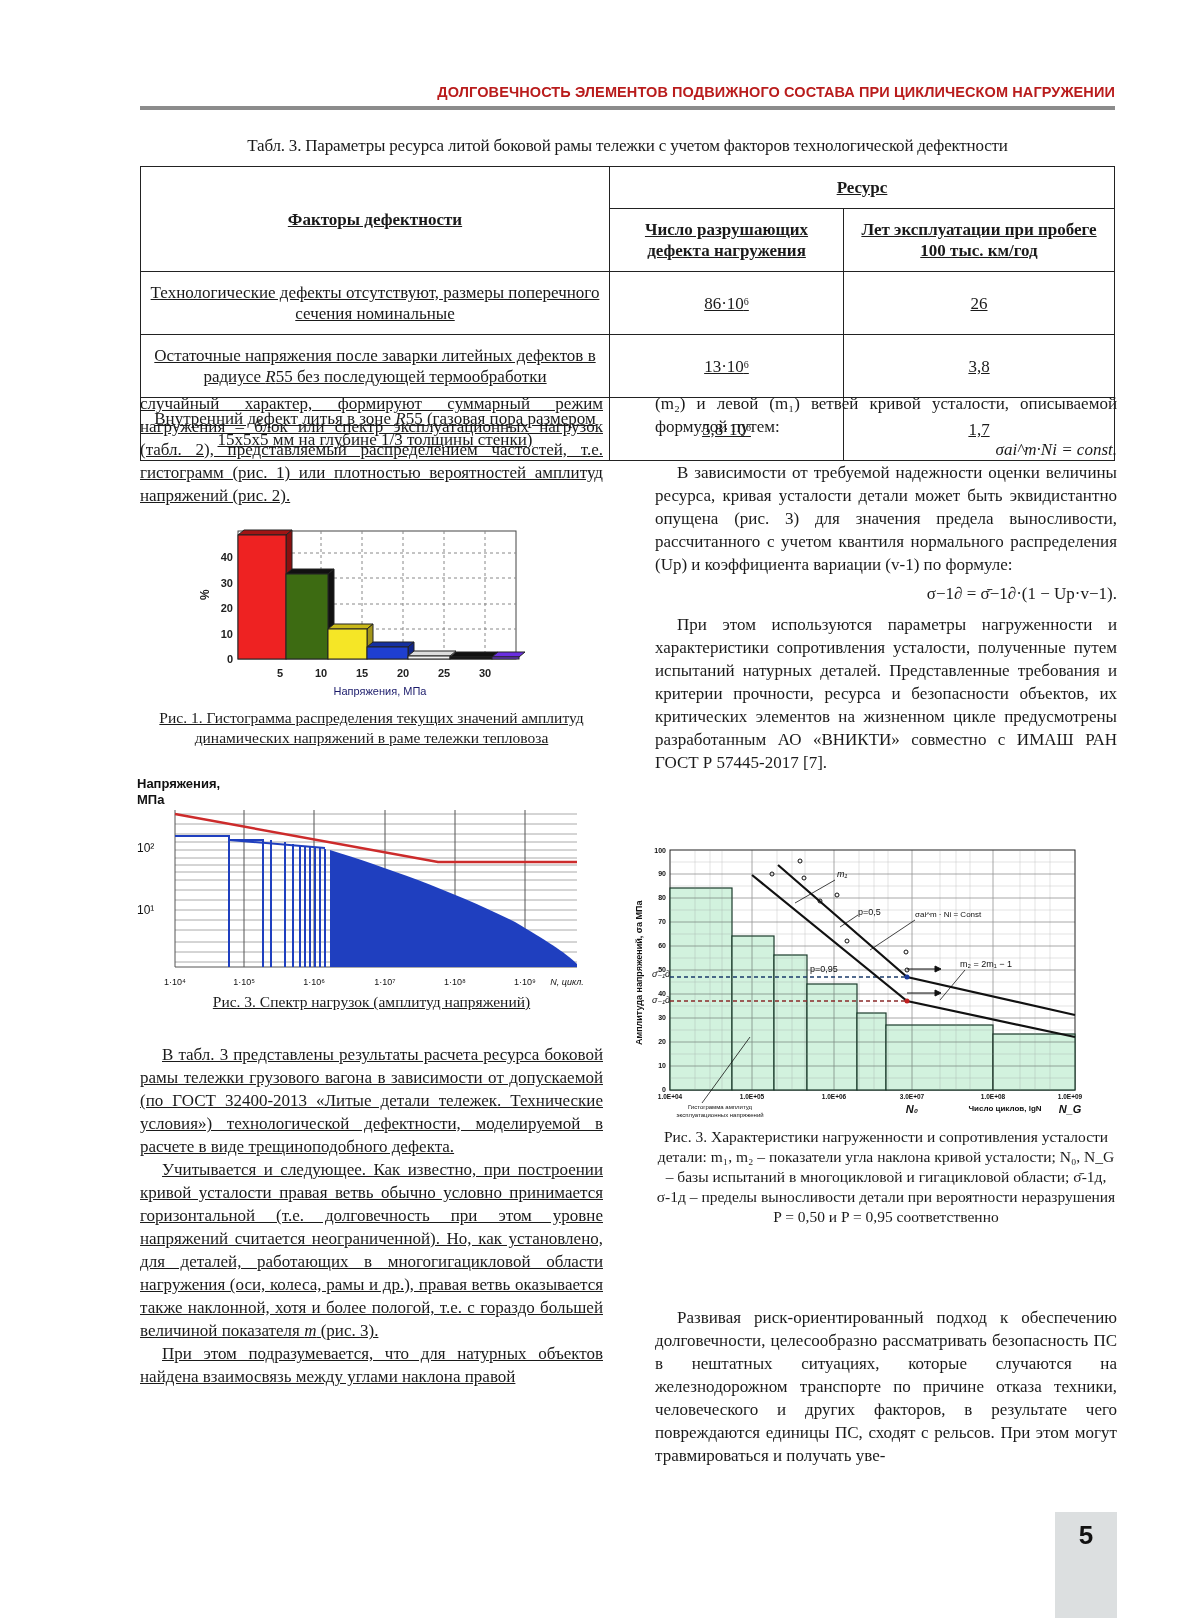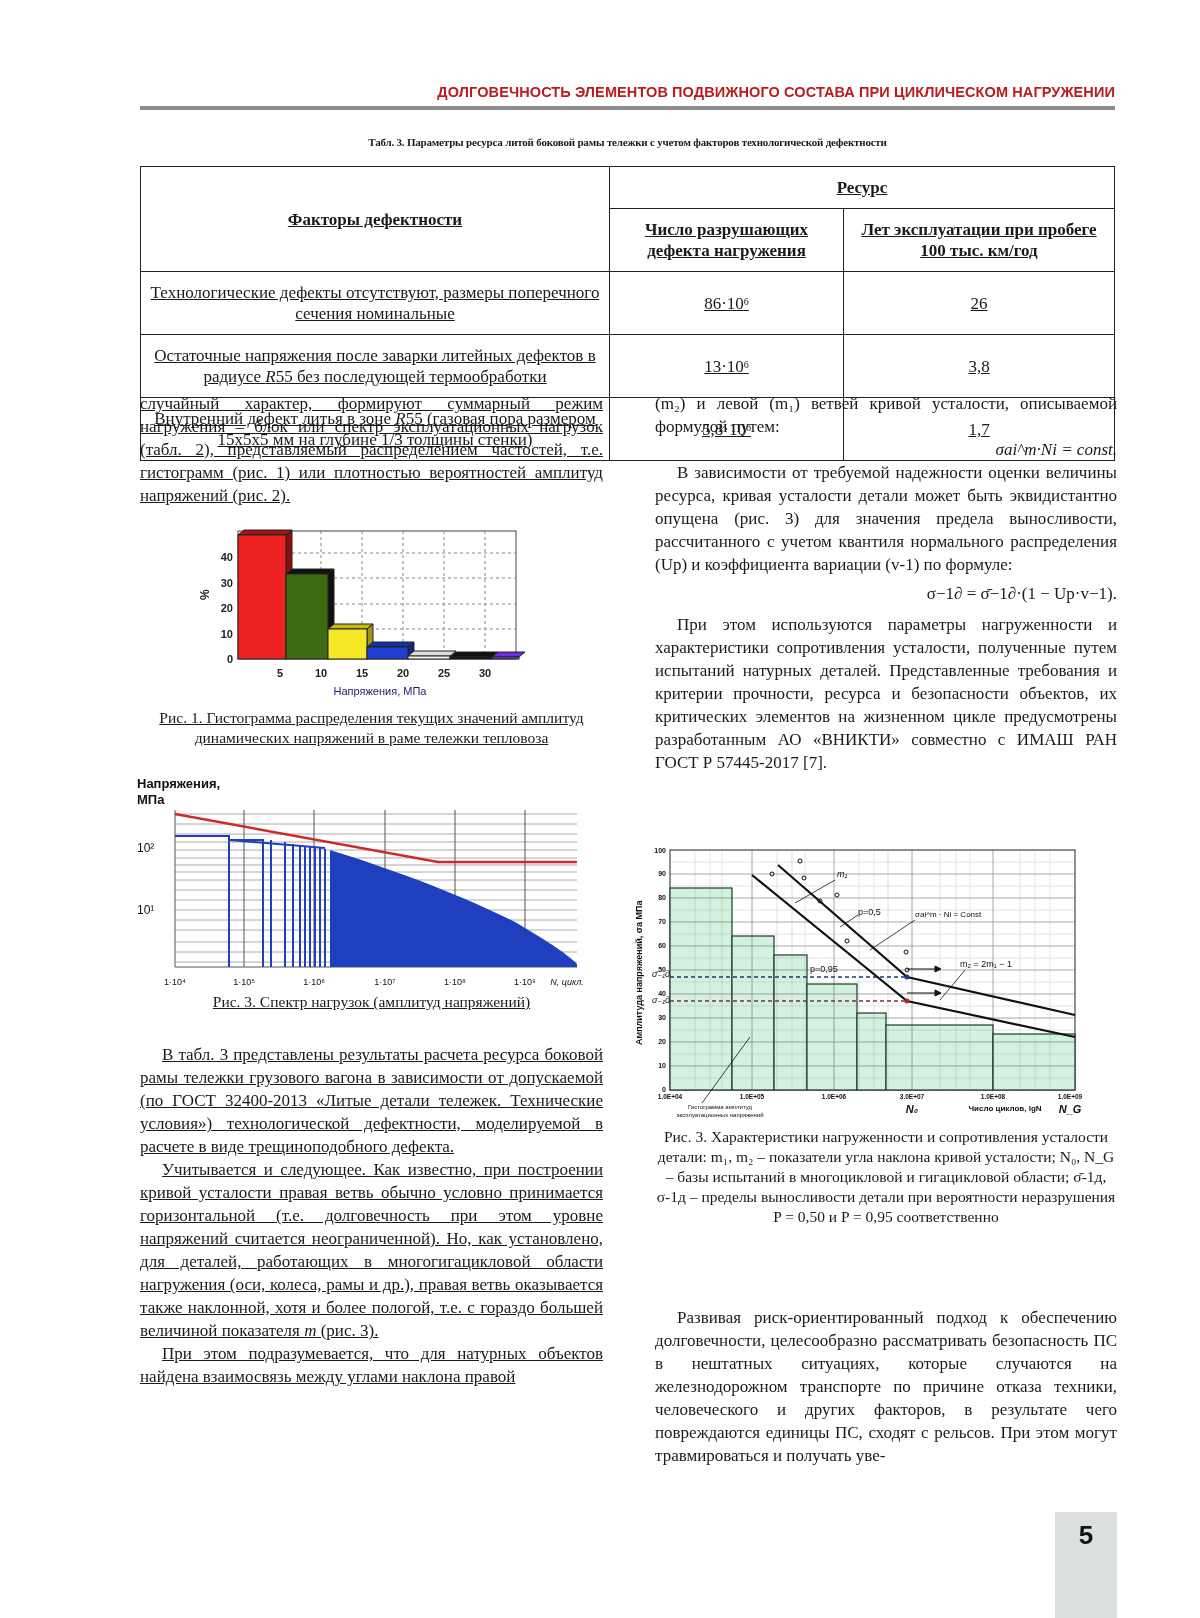--- a/index.html
+++ b/index.html
@@ -3,21 +3,21 @@
 <meta charset="utf-8">
 <style>
   html, body { margin:0; padding:0; background:#fff; }
   body { width:1200px; height:1618px; position:relative; overflow:hidden;
          font-family:"Liberation Serif", "DejaVu Serif", serif; color:#1a1a1a; }
   .running-head { position:absolute; left:140px; top:84px; width:975px; text-align:right;
          font-family:"Liberation Sans", "DejaVu Sans", sans-serif; font-weight:bold;
          font-size:14.5px; color:#b91c1c; letter-spacing:0.1px; }
   .head-rule { position:absolute; left:140px; top:106px; width:975px; height:4px; background:#8c8c8c; }
   .table-caption { position:absolute; left:140px; top:136px; width:975px; text-align:center;
-         font-weight:bold; font-size:11px; letter-spacing:-0.2px; }
+         font-weight:normal; font-size:17px; letter-spacing:-0.2px; }
   table.res { position:absolute; left:140px; top:166px; width:975px; border-collapse:collapse;
          font-size:17px; line-height:21px; }
   table.res td, table.res th { border:1.5px solid #222; text-align:center; padding:10px 4px;text-decoration:underline; }
   table.res th { font-weight:bold; }
   table.res td.fac { width:460px; }
   sup { font-size:10px; vertical-align:top; position:relative; top:-2px; }
 
   .col { position:absolute; font-size:17px; line-height:23px; text-align:justify; }
   .col p { margin:0; }
   .col p.ind { text-indent:22px; }

